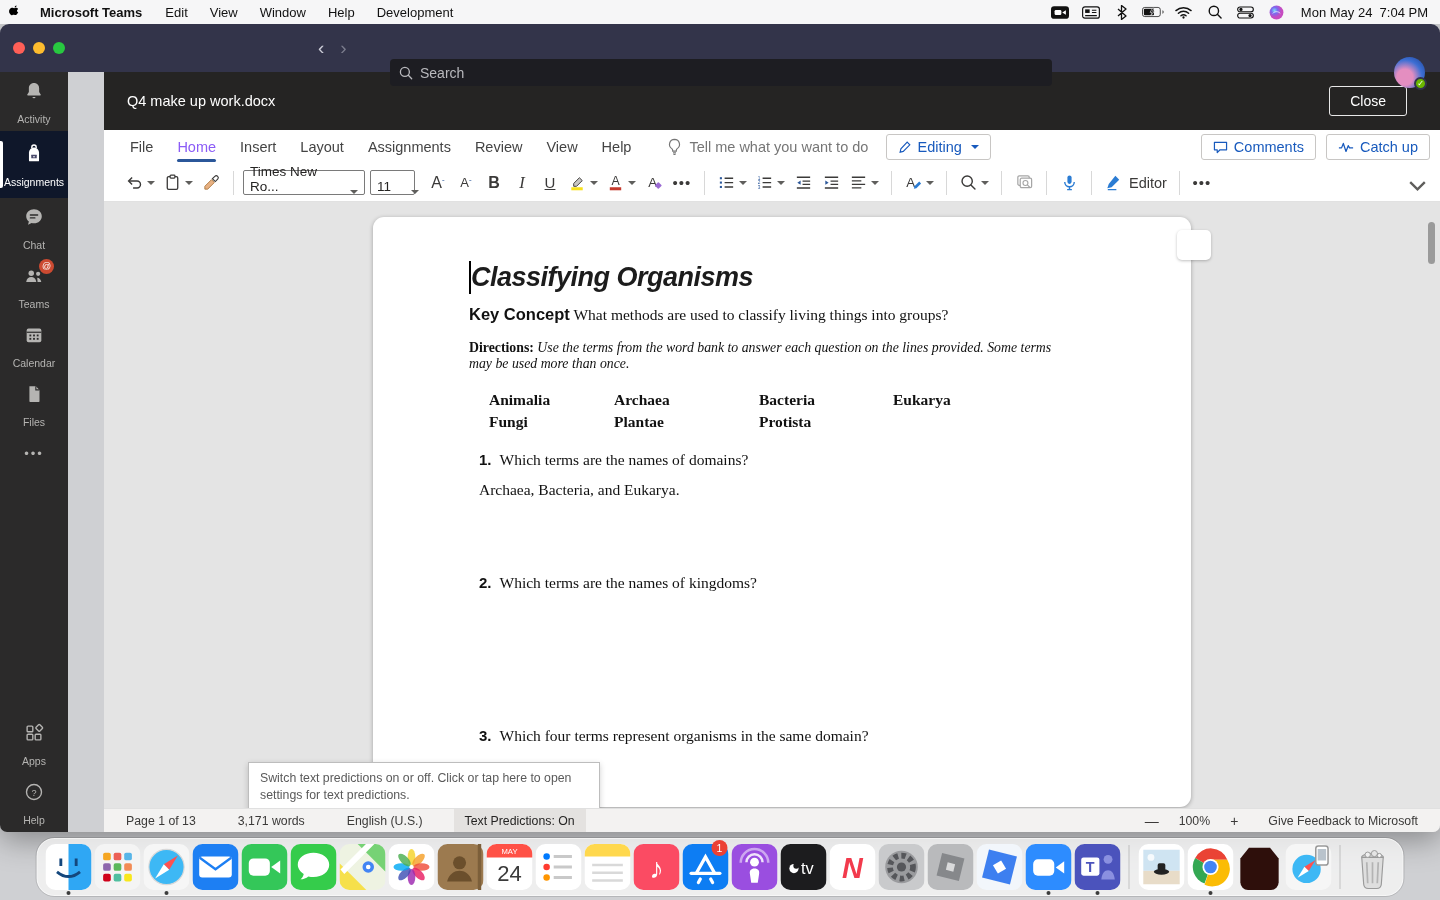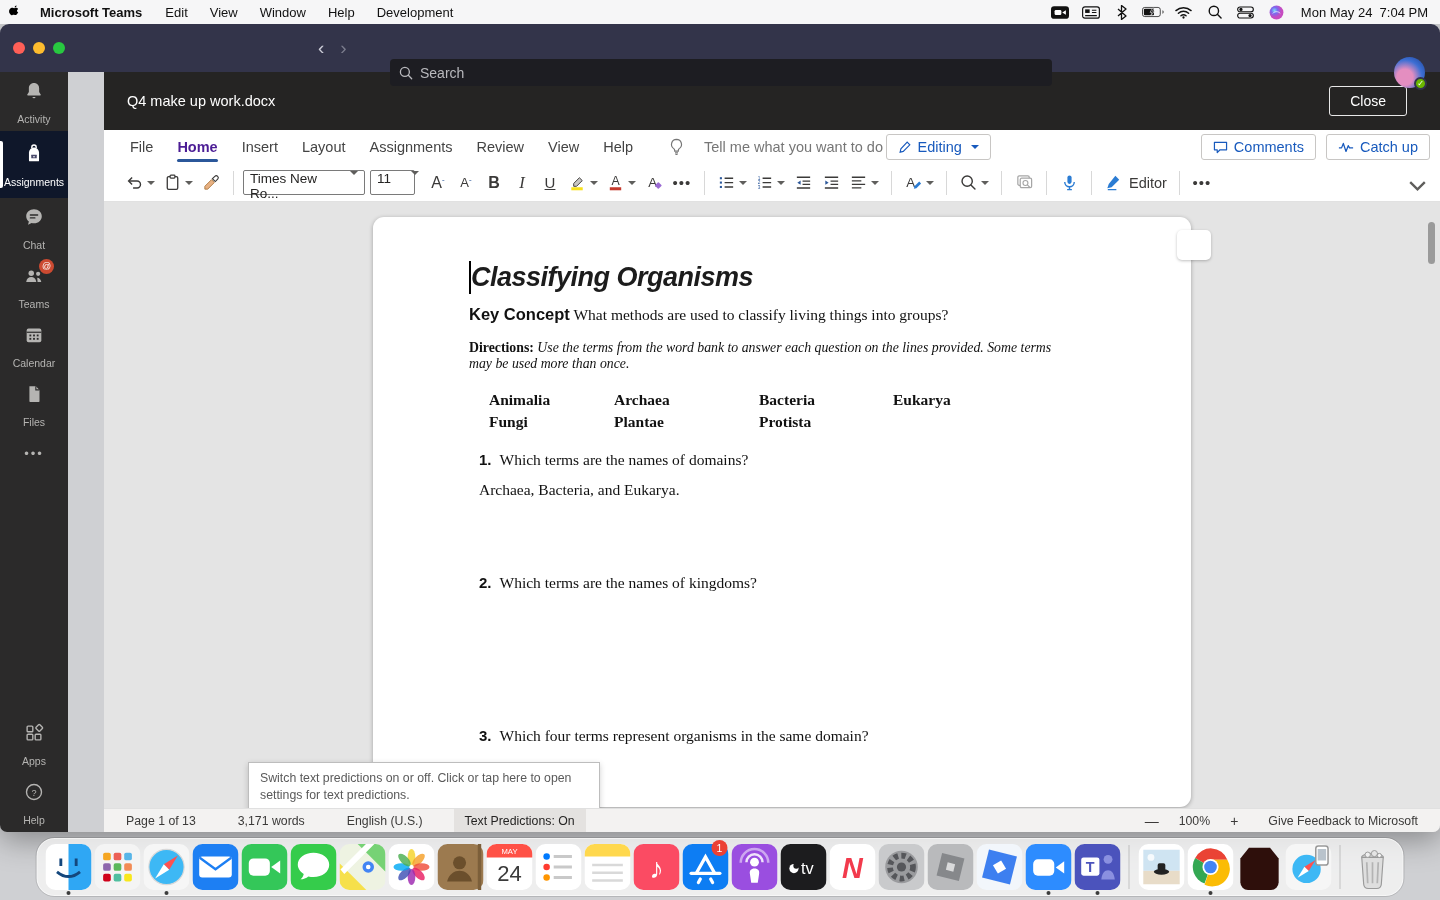--- a/index.html
+++ b/index.html
@@ -42,32 +42,32 @@
 
   
   .main { flex:1; display:flex; flex-direction:column; min-width:0;padding-left:36px; }
 
   .docheader { height:58px; background:#252423; display:flex; align-items:center; color:#fff; padding:0 33px 0 23px; flex:0 0 auto; }
   .docheader .title { font-size:14.5px; }
   .close-btn { margin-left:auto; border:1px solid #e8e8e8; border-radius:3px; background:transparent; color:#fff; font-size:14px; padding:6px 20px; font-family:inherit; }
 
   .ribbontabs { height:34px; background:#fff; display:flex; align-items:center; padding-left:14px; flex:0 0 auto; }
   .rtab { padding:0 12px; font-size:14.5px; color:#444; height:100%; display:flex; align-items:center; position:relative; }
-  .rtab.active { font-weight:bold; color:#4c1d95; }
+  .rtab.active { font-weight:normal; color:#8b5cf6; }
   .rtab.active::after { content:""; position:absolute; left:12px; right:12px; bottom:2px; height:3px; background:#2b579a; border-radius:2px; }
-  .tellme { display:flex; align-items:center; gap:20px; margin-left:24px; color:#767676; font-size:14.5px; }
+  .tellme { display:flex; align-items:center; gap:7px; margin-left:24px; color:#767676; font-size:14.5px; }
   .rbtns { margin-left:auto; display:flex; align-items:center; gap:10px; padding-right:10px; }
   .obtn { display:flex; align-items:center; gap:6px; border:1px solid #c8c6c4; border-radius:3px; background:#fff; color:#185abd; font-size:14.5px; padding:4px 11px; font-family:inherit; }
 
   .toolbar { height:38px; background:#fff; display:flex; align-items:center; padding-left:18px; gap:2px; flex:0 0 auto; border-bottom:1px solid #e1e1e1; }
   .tbtn { display:flex; align-items:center; justify-content:center; min-width:26px; height:28px; border:none; background:none; padding:0 3px; font-family:inherit; color:#3b3a39; }
   .tbtn svg { width:19px; height:19px; }
   .chev { width:0; height:0; border-left:4px solid transparent; border-right:4px solid transparent; border-top:4.5px solid #5f5e5c; margin-left:3px; }
   .tsep { width:1px; height:24px; background:#d8d8d8; margin:0 7px; }
-  .combo { border:1px solid #7a7a7a; border-radius:2px; height:25px; display:flex; align-items:flex-start; font-size:13.5px; padding:0 6px; gap:17px; color:#252423; background:#fff; }
+  .combo { border:1px solid #7a7a7a; border-radius:2px; height:25px; display:flex; align-items:flex-end; font-size:13.5px; padding:0 6px; gap:17px; color:#252423; background:#fff; }
   .fontname { width:122px; justify-content:space-between; }
   .fontsize { width:45px; justify-content:space-between; margin-left:3px; }
   .bld { font-weight:bold; font-size:16px; } .itl { font-style:italic; font-family:"Liberation Serif",serif; font-size:16.5px; } .und { text-decoration:underline; font-size:15px; }
   .tbtn.txt { font-size:14.5px; gap:6px; }
   .ellip { font-size:15px; letter-spacing:1px; color:#3b3a39; }
   .collapse-chev { margin-left:auto; margin-right:10px; align-self:flex-end; padding-bottom:2px; }
 
   
   .docarea { flex:1; background:#e4e4e4; position:relative; overflow:hidden; }
   .page { position:absolute; left:269px; top:15px; width:818px; height:590px; background:#fff; box-shadow:0 1px 4px rgba(0,0,0,.3);border-radius:11px; }

